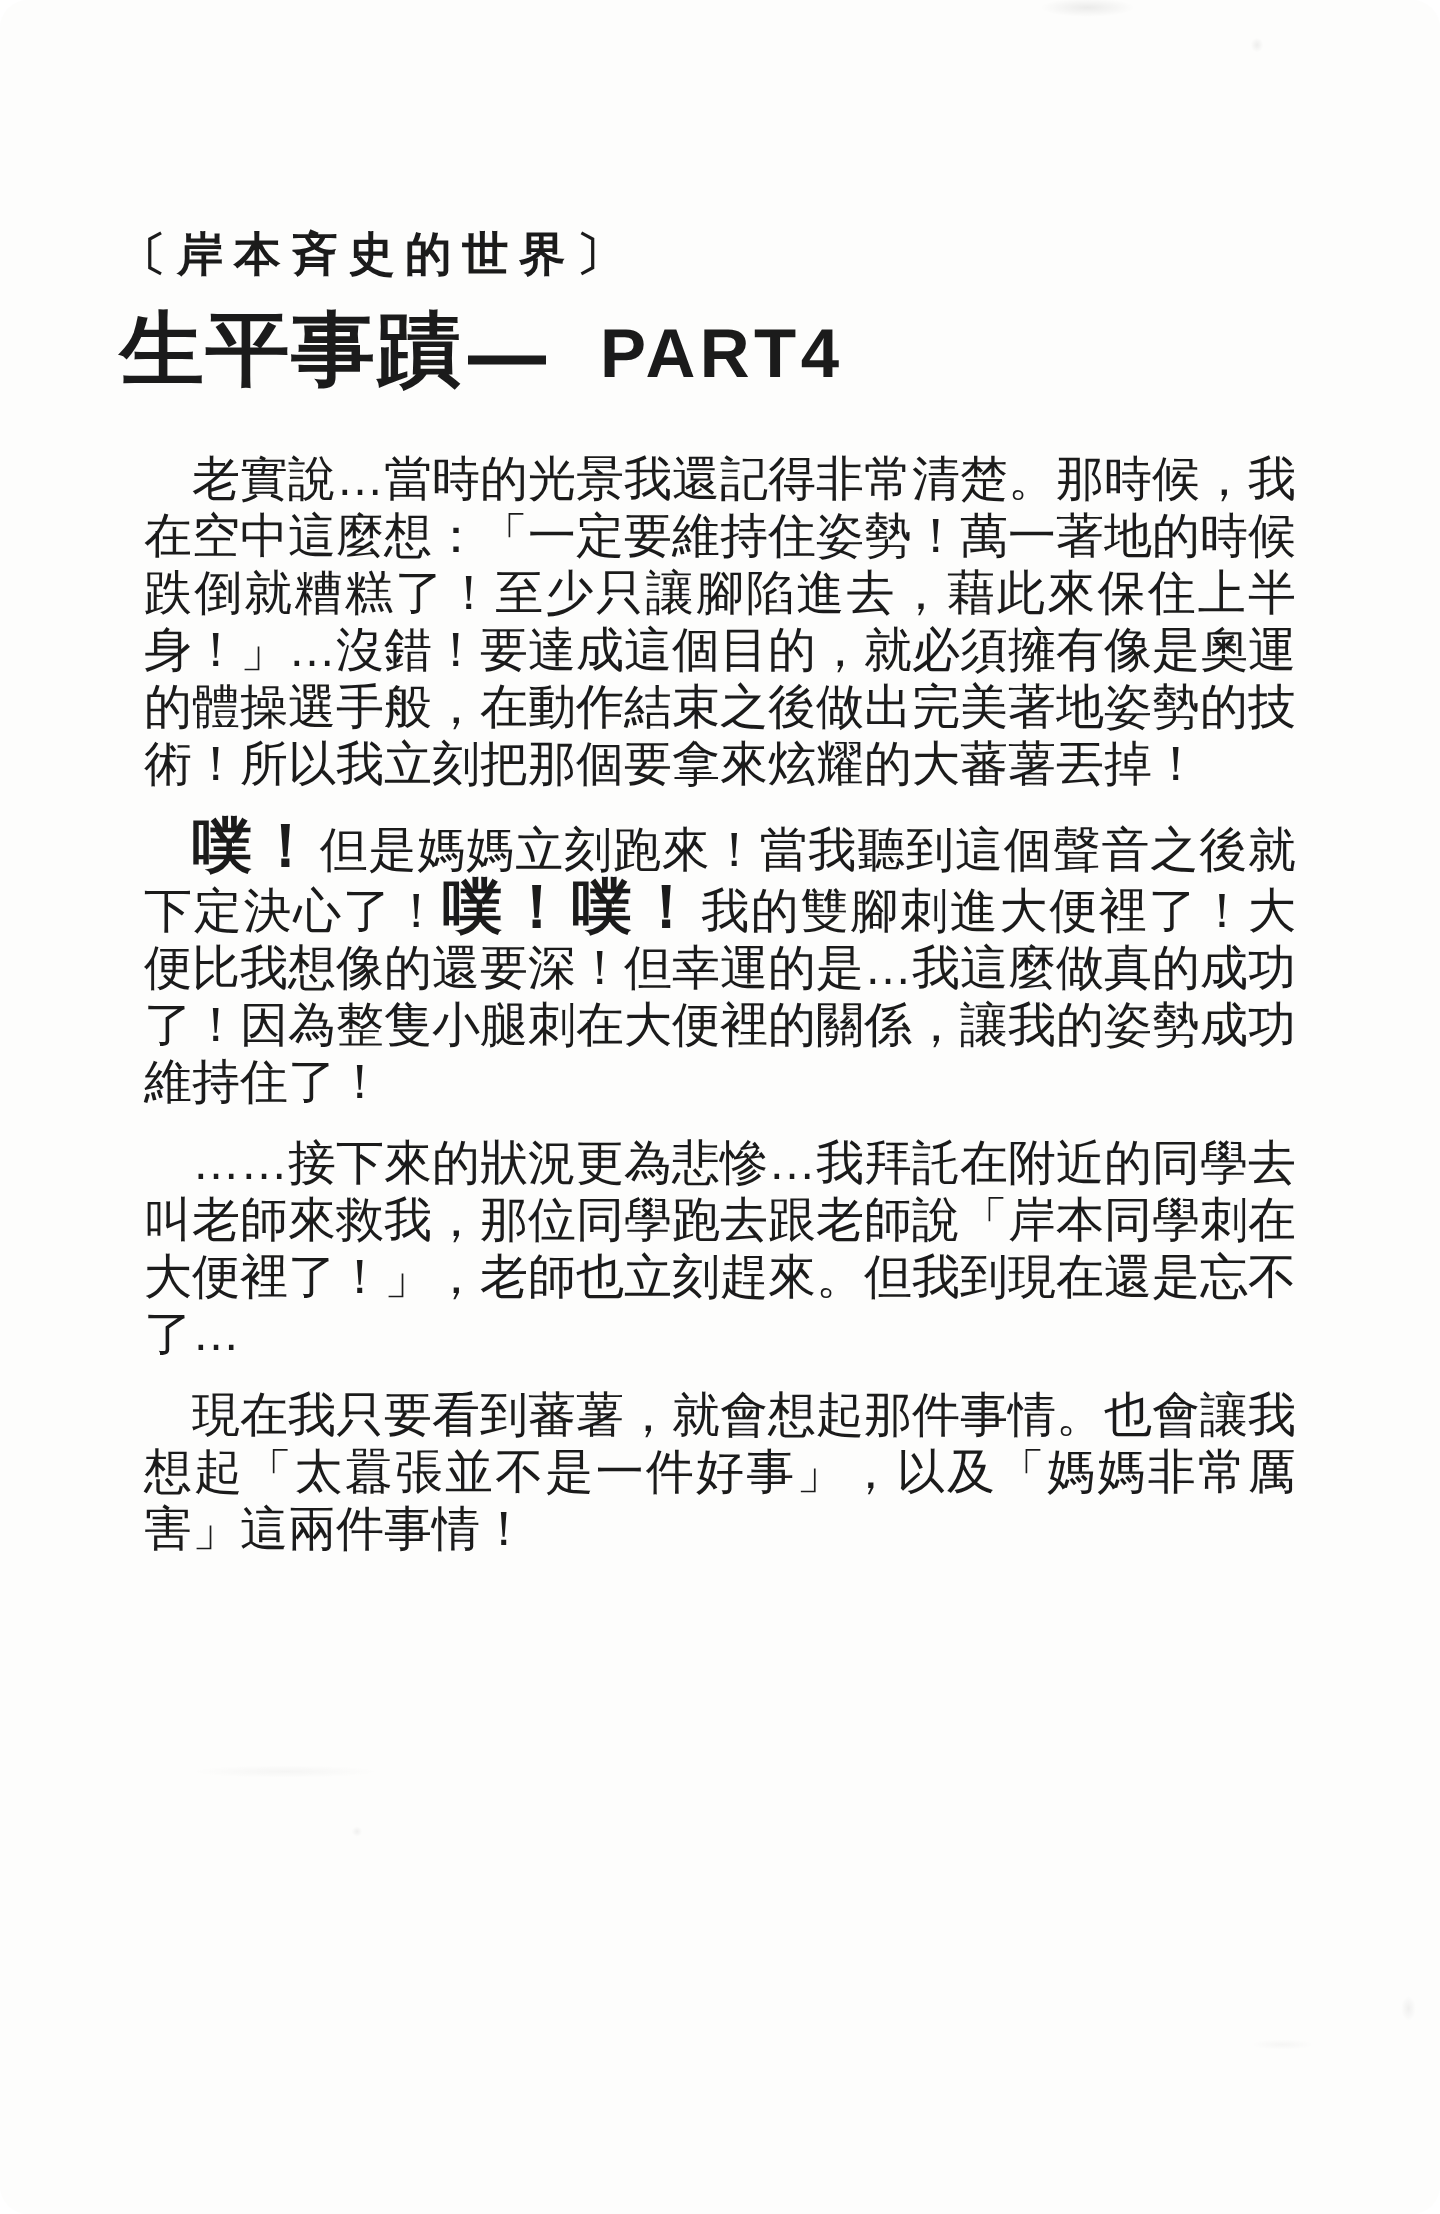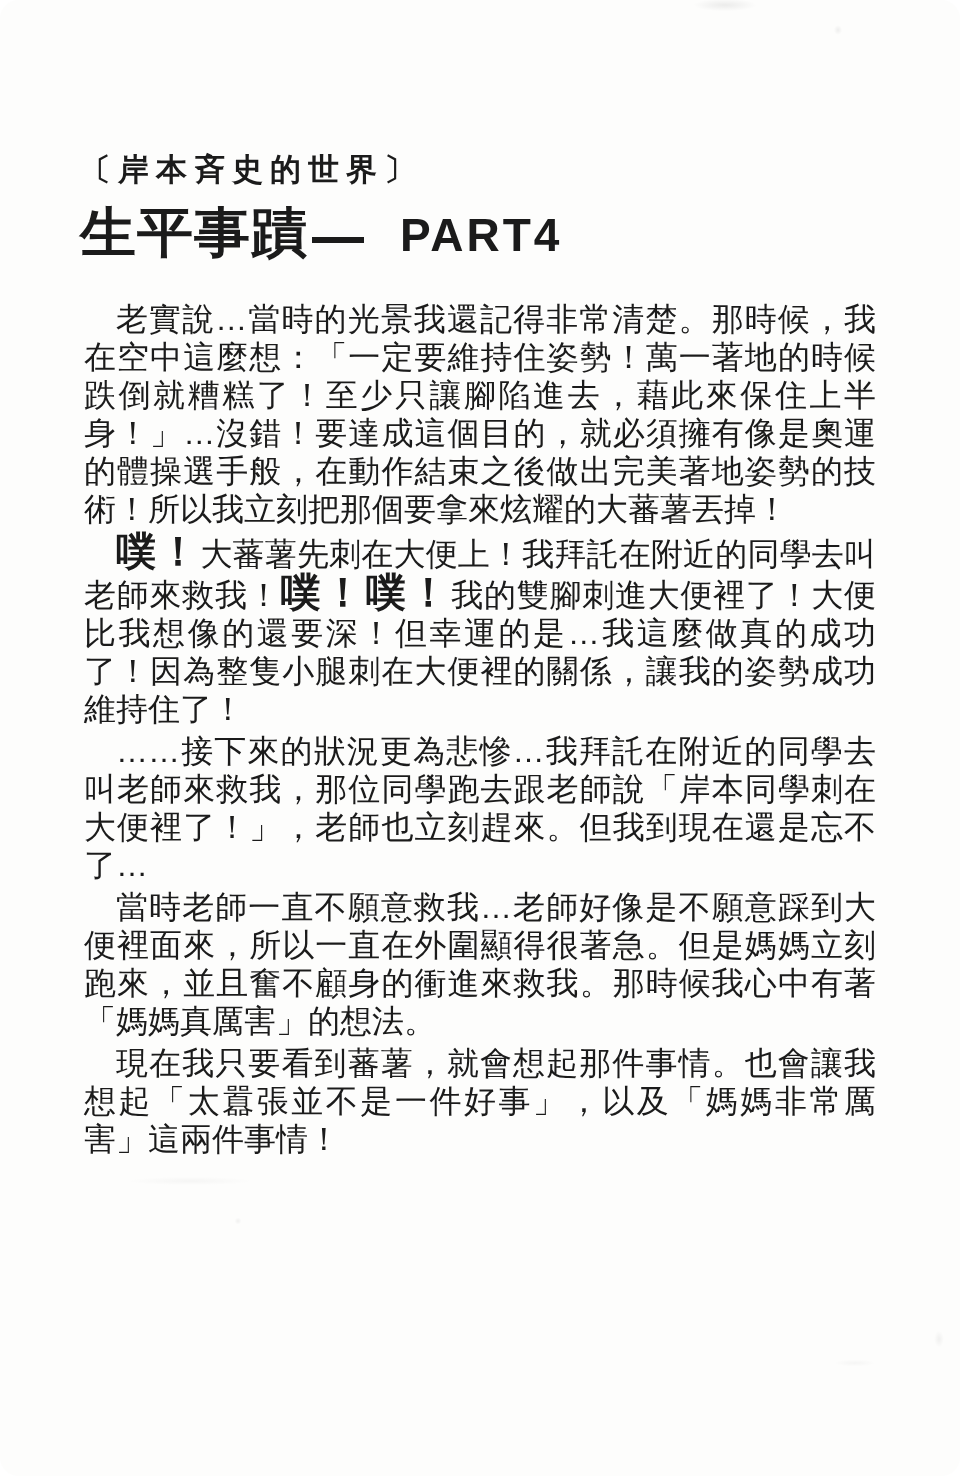--- a/index.html
+++ b/index.html
@@ -72,21 +72,21 @@
     line-height: 46px;
     margin-left: 30px;
     letter-spacing: 3px;
     padding-bottom: 2px;
   }
   .body-text {
     margin-top: 40px;
     width: 800px;
   }
   .body-text p {
-    margin: 4px;
+    margin: 16px;
     font-size: 32px;
     line-height: 38px;
     text-align: justify;
     text-indent: 32px;
     letter-spacing: 0;
     word-break: break-all;
     overflow-wrap: anywhere;
   }
   .onom {
     font-family: "Liberation Serif", serif;
@@ -106,24 +106,23 @@
 
     <div class="title-row">
       <span class="title-main">生平事蹟</span>
       <span class="title-dash"></span>
       <span class="title-part">PART4</span>
     </div>
 
     <div class="body-text">
       <p>老實說…當時的光景我還記得非常清楚。那時候，我在空中這麼想：「一定要維持住姿勢！萬一著地的時候跌倒就糟糕了！至少只讓腳陷進去，藉此來保住上半身！」…沒錯！要達成這個目的，就必須擁有像是奧運的體操選手般，在動作結束之後做出完美著地姿勢的技術！所以我立刻把那個要拿來炫耀的大蕃薯丟掉！</p>
 
-      <p><span class="onom">噗！</span><span>大蕃薯先刺在大便上！我拜託在附近的同學去叫老師來救我！</span><span class="onom">噗！噗！</span><span>我的雙腳刺進大便裡了！大便比我想像的還要深！但幸運的是…我這麼做真的成功了！因為整隻小腿刺在大便裡的關係，讓我的姿勢成功維持住了！</span></p>
+      <p><span class="onom">噗！</span><span>但是媽媽立刻跑來！當我聽到這個聲音之後就下定決心了！</span><span class="onom">噗！噗！</span><span>我的雙腳刺進大便裡了！大便比我想像的還要深！但幸運的是…我這麼做真的成功了！因為整隻小腿刺在大便裡的關係，讓我的姿勢成功維持住了！</span></p>
 
 
       <p>……接下來的狀況更為悲慘…我拜託在附近的同學去叫老師來救我，那位同學跑去跟老師說「岸本同學刺在大便裡了！」，老師也立刻趕來。但我到現在還是忘不了…</p>
 
-      <p>當時老師一直不願意救我…老師好像是不願意踩到大便裡面來，所以一直在外圍顯得很著急。但是媽媽立刻跑來，並且奮不顧身的衝進來救我。那時候我心中有著「媽媽真厲害」的想法。</p>
 
       <p>現在我只要看到蕃薯，就會想起那件事情。也會讓我想起「太囂張並不是一件好事」，以及「媽媽非常厲害」這兩件事情！</p>
     </div>
 
   </div>
 </div>
 
 </body></html>

